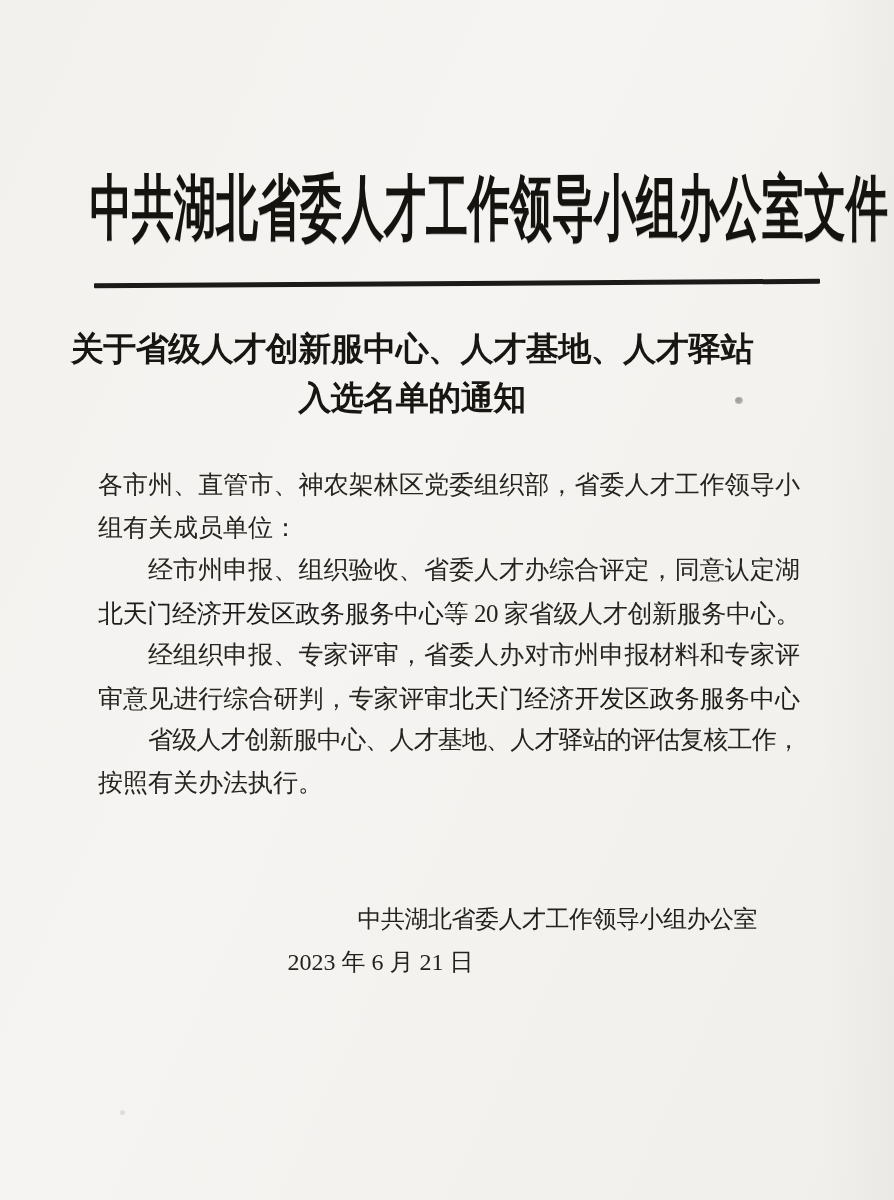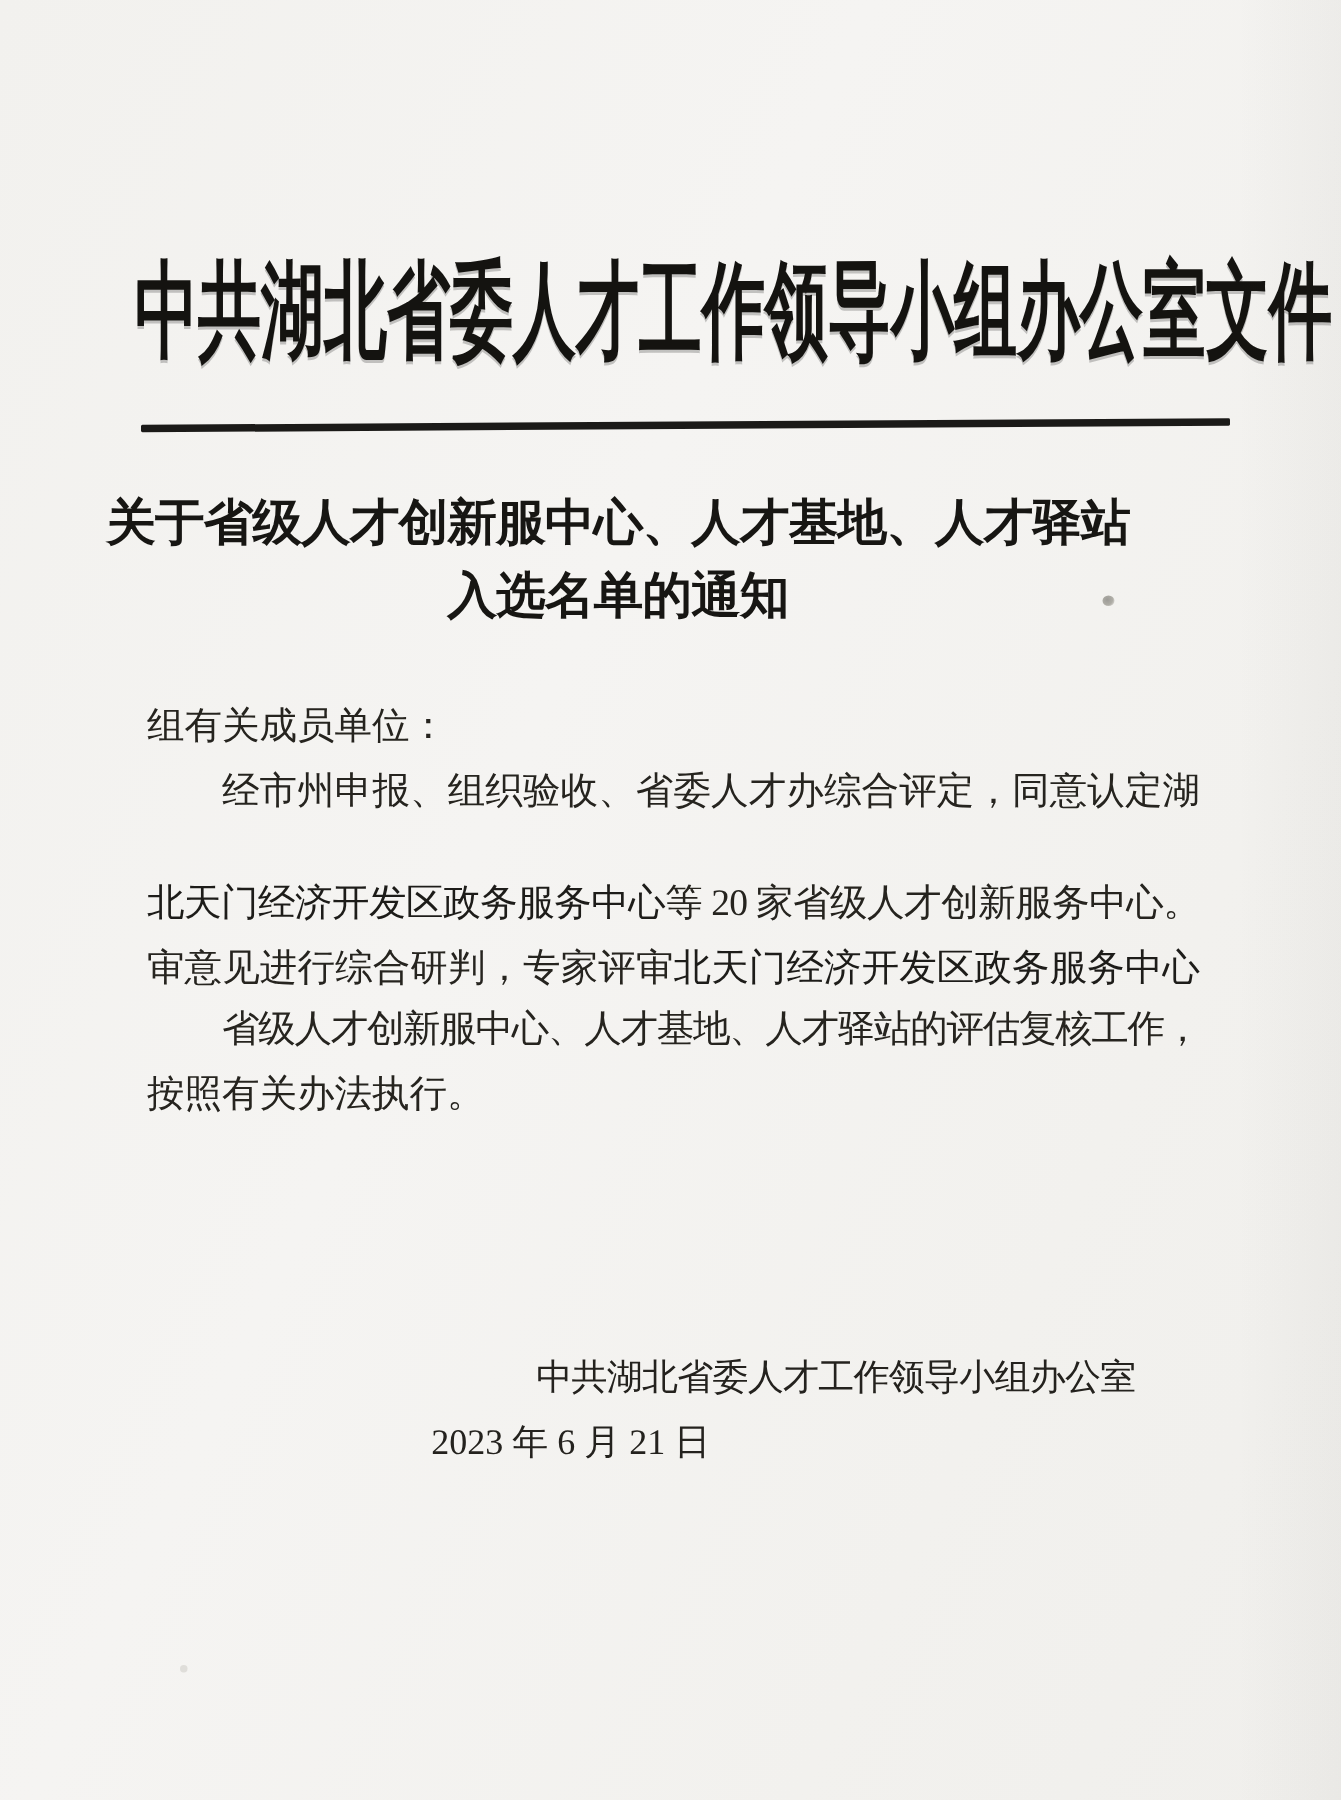--- a/index.html
+++ b/index.html
@@ -61,21 +61,21 @@
   .doc-body .line {
     height:42.5px; line-height:42.5px;
     white-space:nowrap;
   }
   .doc-body .line.just {
     white-space:normal;
     text-align:justify;
     text-align-last:justify;
   }
   .doc-body .line.indent { padding-left:50px; }
-  .doc-body .line.tight-sm { letter-spacing:-0.5px;margin-top:32px; }
+  .doc-body .line.tight-sm { letter-spacing:-0.5px; }
   .doc-body .line.tight-md { letter-spacing:-0.9px;font-family:Liberation Serif, serif; }
   .hei {
     font-family:"Liberation Sans","DejaVu Sans",sans-serif;
     color:#1d1c19;
   }
   .signature-line {
     position:absolute;
     top:898px; left:98px; width:702px;
     box-sizing:border-box;
     padding-right:43px;
@@ -119,27 +119,29 @@
 
   <div class="divider"></div>
 
   <div class="doc-title">
     <div>关于省级人才创新服中心、人才基地、人才驿站</div>
     <div>入选名单的通知</div>
   </div>
 
   <div class="doc-body">
       <div>
+        <div class="line just"><span>各市州、直管市、神农架林区党委组织部，省委人才工作领导小</span></div>
         <div class="line"><span>组有关成员单位：</span></div>
       </div>
       <div>
         <div class="line just indent"><span>经市州申报、组织验收、省委人才办综合评定，同意认定湖</span></div>
         <div class="line just tight-sm"><span class="hei">北天门经济开发区政务服务中心</span><span>等 20 家省级人才创新服务中心。</span></div>
       </div>
       <div>
+        <div class="line just indent"><span>经组织申报、专家评审，省委人办对市州申报材料和专家评</span></div>
         <div class="line just"><span>审意见进行综合研判，专家评审</span><span class="hei">北天门经济开发区政务服务中心</span></div>
       </div>
       <div>
         <div class="line just indent tight-md"><span>省级人才创新服中心、人才基地、人才驿站的评估复核工作，</span></div>
         <div class="line"><span>按照有关办法执行。</span></div>
       </div>
     </div>
 
   <div class="signature-line">中共湖北省委人才工作领导小组办公室</div>
 

